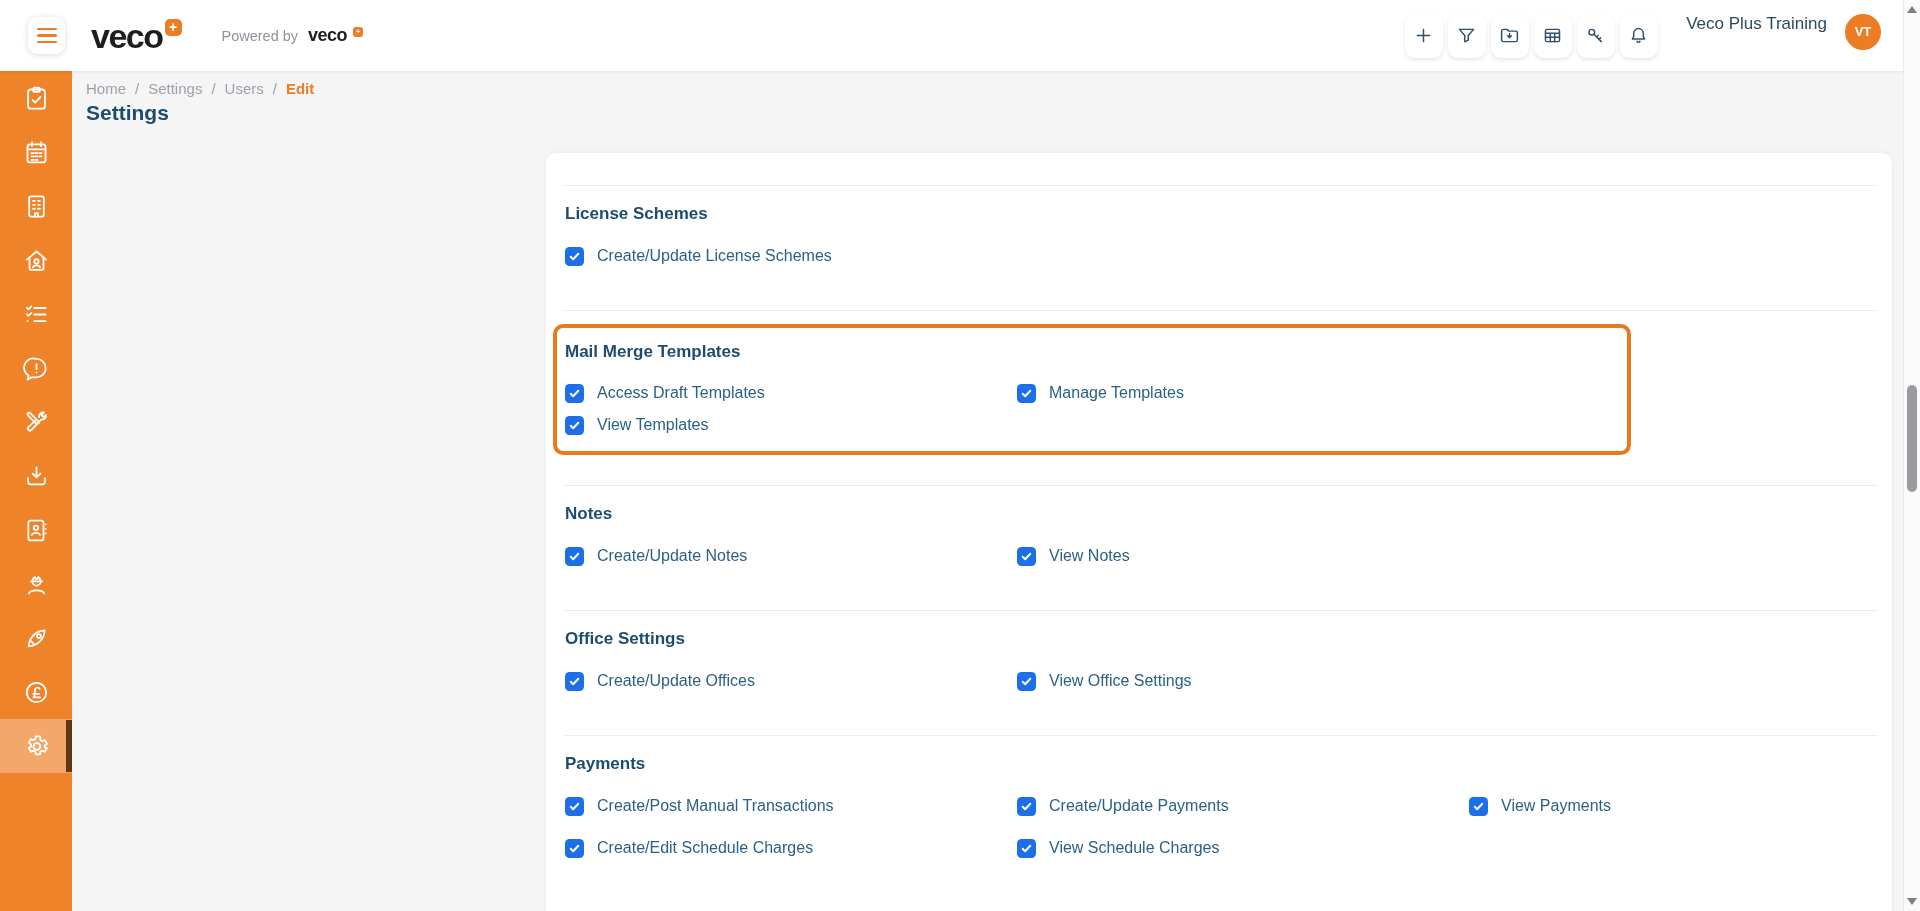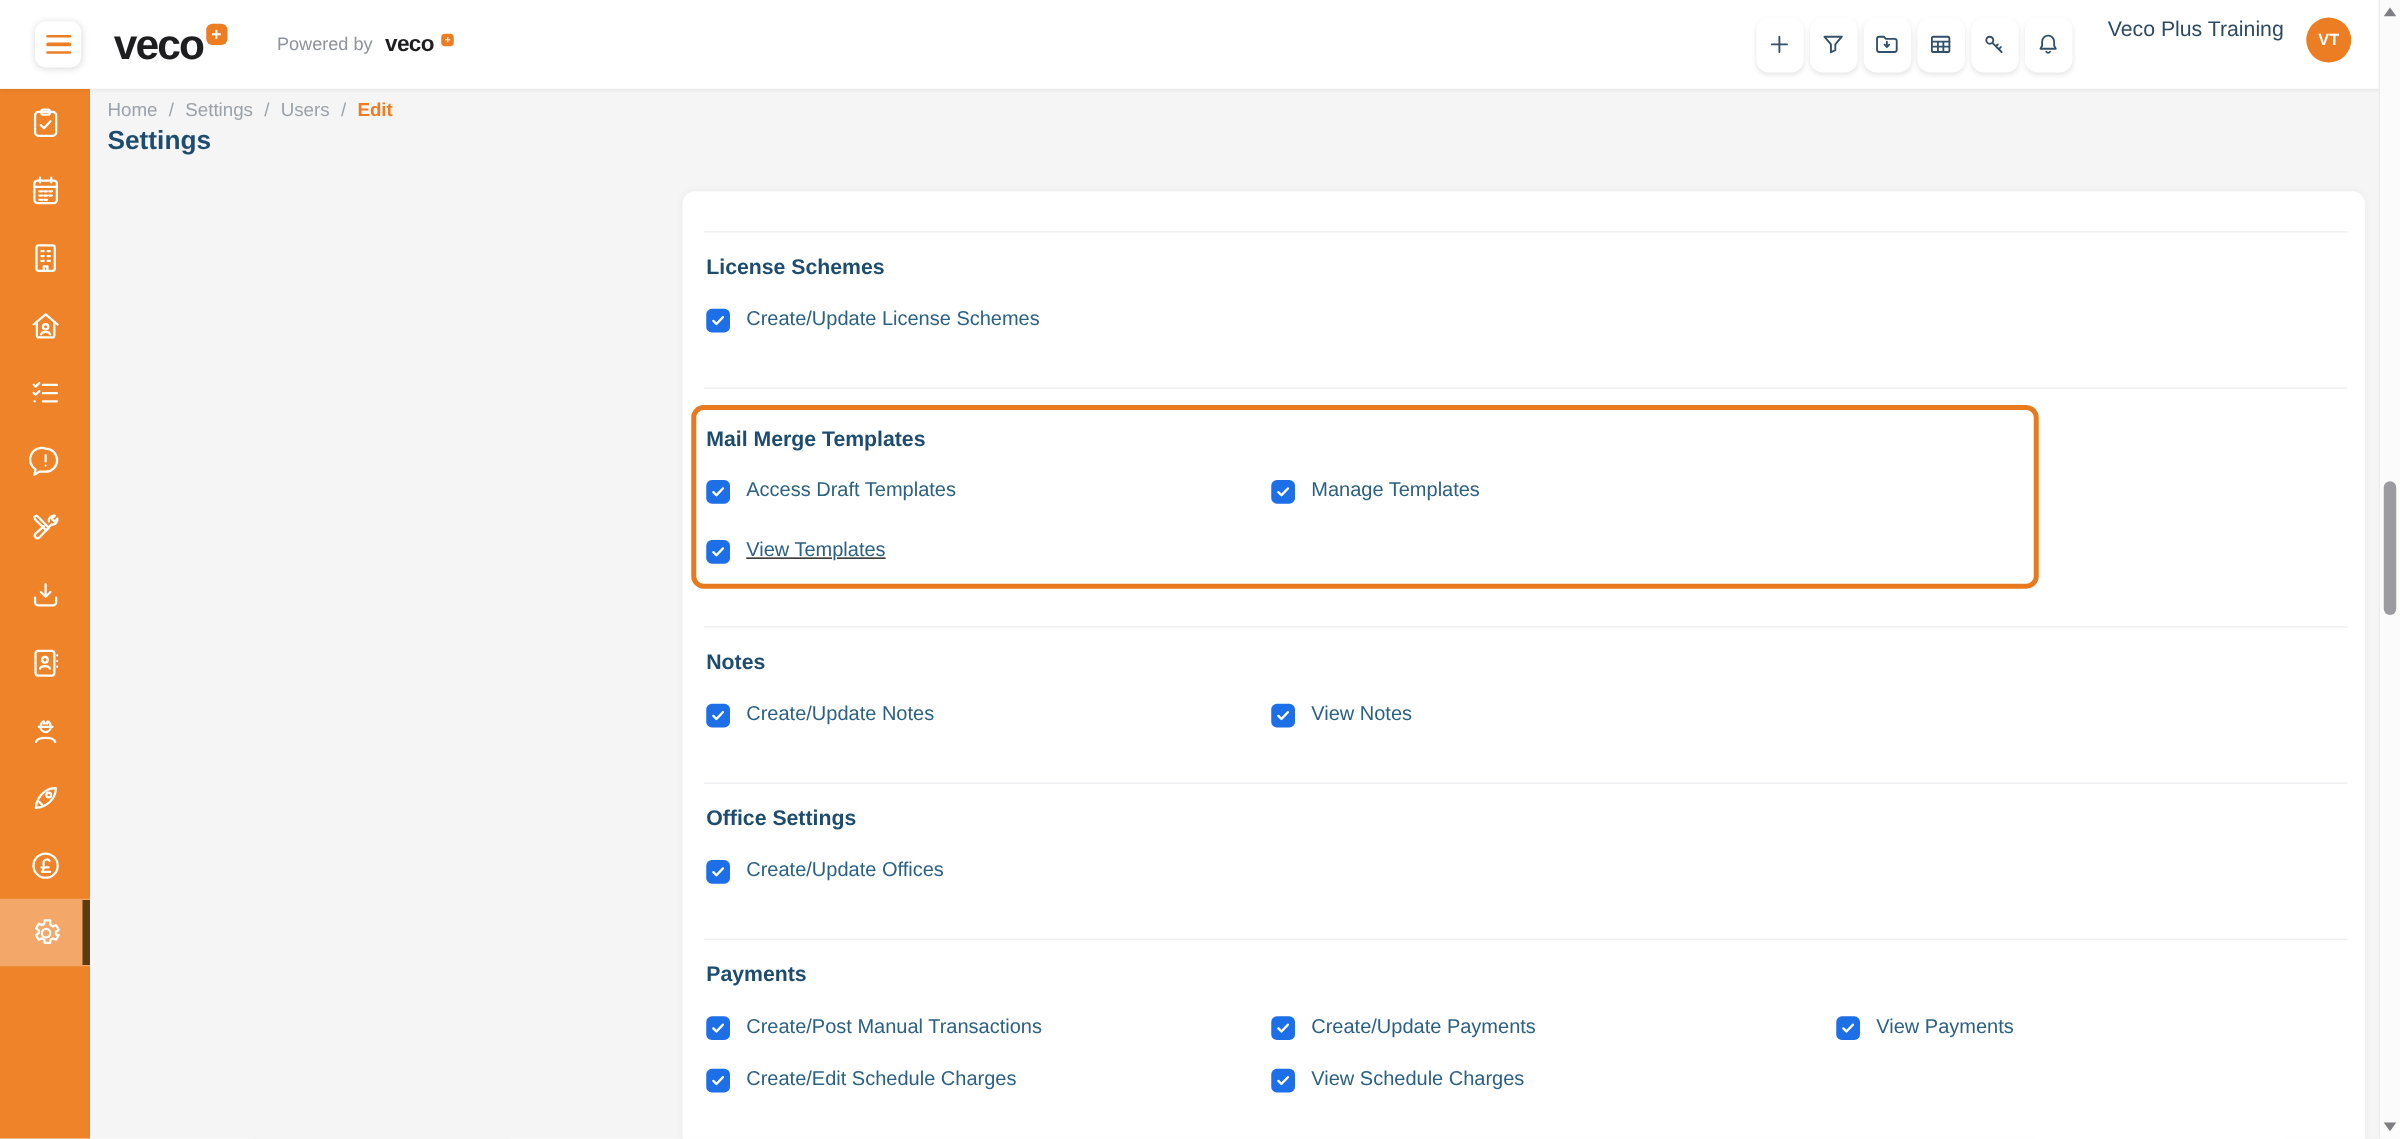--- a/index.html
+++ b/index.html
@@ -76,21 +76,21 @@
     display:flex; align-items:center; justify-content:center;
   }
   .perm-label { font-size:16px; color:var(--label); line-height:20px; }
 
   .hl-section { padding:0; }
   .highlight-wrap {
     margin:13px 0 30px 7px; width:1078px; border:4px solid var(--hl); border-radius:10px;
     padding:14px 0 16px 8px;
   }
   .highlight-wrap .perm-row { margin-top:21px; }
-  .highlight-wrap .perm-row + .perm-row { margin-top:28px;text-decoration:underline; }
+  .highlight-wrap .perm-row + .perm-row { margin-top:12px; }
 
   
   .scrollbar { position:absolute; top:0; right:0; bottom:0; width:17px; background:#FBFBFB; border-left:1px solid #EBEBEB; z-index:30; }
   .sb-arrow { position:absolute; left:3px; width:0; height:0; border-left:5.5px solid transparent; border-right:5.5px solid transparent; cursor:pointer; }
   .sb-arrow.up { top:6px; border-bottom:7px solid #7E7E83; }
   .sb-arrow.down { bottom:6px; border-top:7px solid #7E7E83; }
   .sb-thumb { position:absolute; left:3px; top:385px; width:10px; height:107px; border-radius:6px; background:#9B9BA0; cursor:pointer; }
 </style>
 </head>
 <body>
@@ -385,20 +385,30 @@
           <label class="perm">
             <span class="cb">
               <span style="display:flex">
                 <svg viewBox="0 0 24 24" width="13" height="13" fill="none" stroke="#fff" stroke-width="3.6" stroke-linecap="round" stroke-linejoin="round">
                   <path d="M5 12.5l4.5 4.5L19 7"></path>
                 </svg>
               </span>
             </span>
             <span class="perm-label">Create/Update Offices</span>
           </label>
+          <label class="perm">
+            <span class="cb">
+              <span style="display:flex">
+                <svg viewBox="0 0 24 24" width="13" height="13" fill="none" stroke="#fff" stroke-width="3.6" stroke-linecap="round" stroke-linejoin="round">
+                  <path d="M5 12.5l4.5 4.5L19 7"></path>
+                </svg>
+              </span>
+            </span>
+            <span class="perm-label">View Office Settings</span>
+          </label>
         </div>
       </section>
       <div class="divider"></div>
       <section class="section">
         <h3 class="section-title">Payments</h3>
         <div class="perm-row">
           <label class="perm">
             <span class="cb">
               <span style="display:flex">
                 <svg viewBox="0 0 24 24" width="13" height="13" fill="none" stroke="#fff" stroke-width="3.6" stroke-linecap="round" stroke-linejoin="round">

